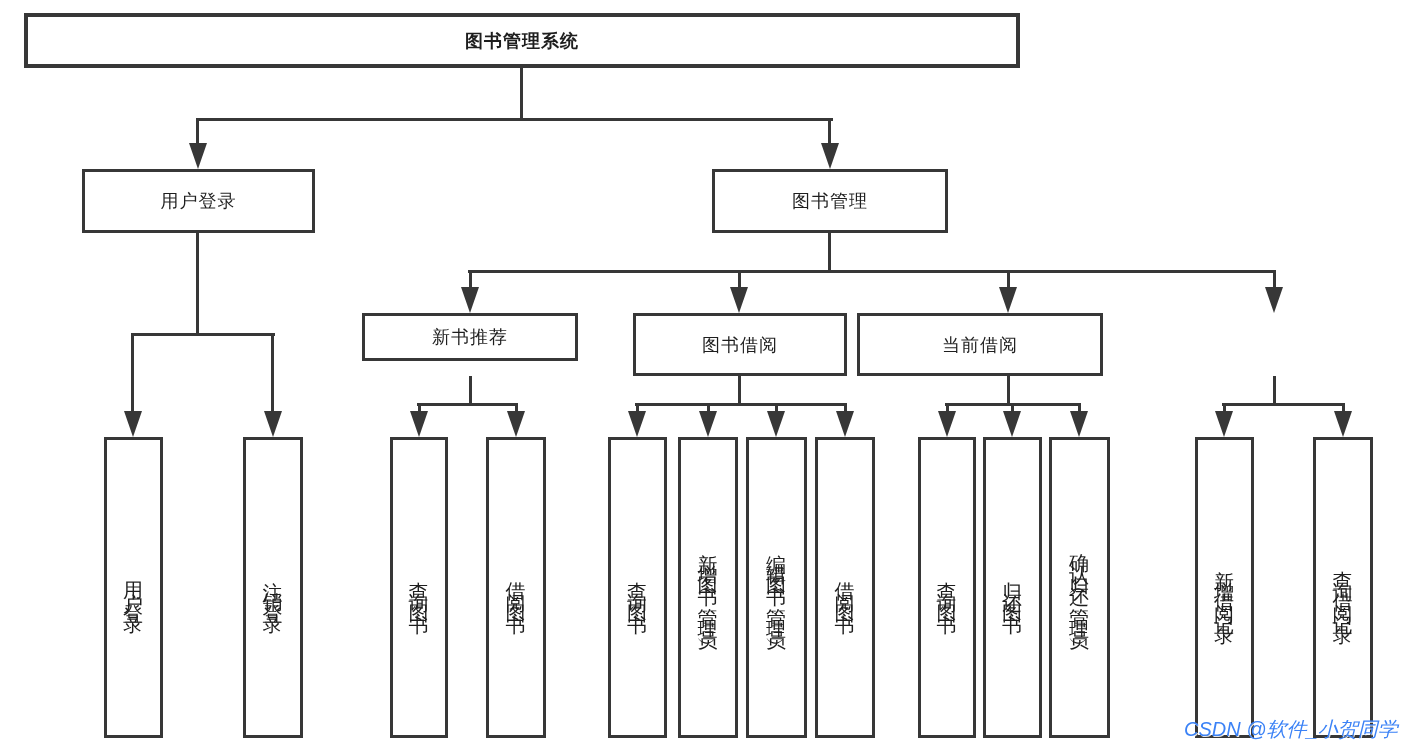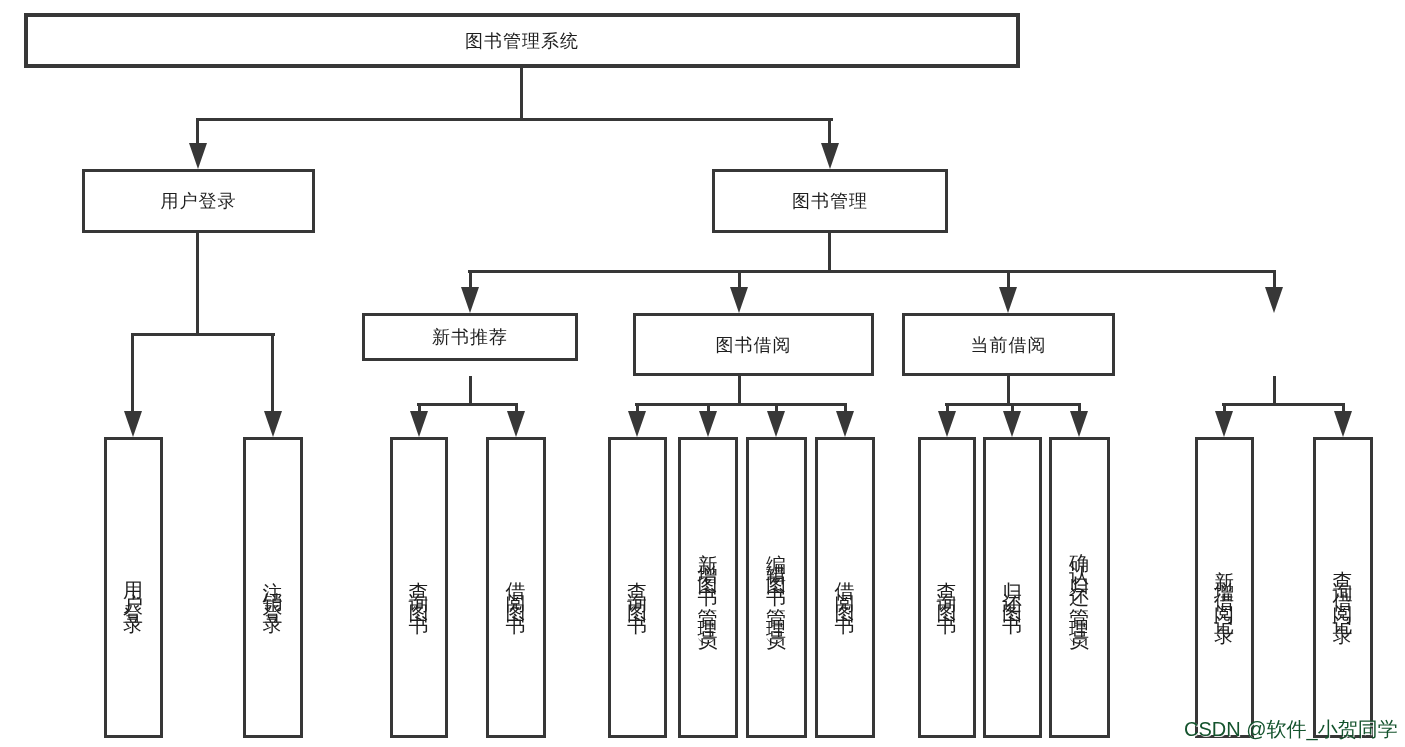--- a/index.html
+++ b/index.html
@@ -45,32 +45,33 @@
     border-left: 9px solid transparent;
     border-right: 9px solid transparent;
     border-top: 26px solid #373737;
     z-index: 1;
   }
   .watermark {
     position: absolute;
     left: 1184px;
     top: 716px;
     font-size: 20px;
-    color: #14532d;
+    color: #3b82f6;
     text-shadow: 1px 1px 0 rgba(255,255,255,0.85);
     z-index: 5;
     white-space: nowrap;
+    font-style: italic;
   }
 </style>
 </head>
 <body>
 
 <div class="canvas">
 
-  <div class="node root" style="left:24px; top:13px; width:996px; height:55px;">
+  <div class="node root" style="left:24px; top:13px; width:996px; height:55px;font-weight:bold;">
     <span>图书管理系统</span>
   </div>
 
   <div class="line" style="left:520px; top:68px; width:3px; height:52px;"></div>
   <div class="line" style="left:196px; top:118px; width:637px; height:3px;"></div>
   <div class="line" style="left:196px; top:118px; width:3px; height:28px;"></div>
   <div class="arrowhead" style="left:189px; top:143px;"></div>
   <div class="line" style="left:828px; top:118px; width:3px; height:28px;"></div>
   <div class="arrowhead" style="left:821px; top:143px;"></div>
 
@@ -95,24 +96,24 @@
   <div class="line" style="left:738px; top:270px; width:3px; height:19px;"></div>
   <div class="arrowhead" style="left:730px; top:287px;"></div>
   <div class="line" style="left:1007px; top:270px; width:3px; height:19px;"></div>
   <div class="arrowhead" style="left:999px; top:287px;"></div>
   <div class="line" style="left:1273px; top:270px; width:3px; height:19px;"></div>
   <div class="arrowhead" style="left:1265px; top:287px;"></div>
 
   <div class="node" style="left:362px; top:313px; width:216px; height:48px;">
     <span>新书推荐</span>
   </div>
-  <div class="node" style="left:633px; top:313px; width:241px; height:63px;">
+  <div class="node" style="left:633px; top:313px; width:214px; height:63px;">
     <span>图书借阅</span>
   </div>
-  <div class="node" style="left:902px; top:313px; width:213px; height:63px;">
+  <div class="node" style="left:857px; top:313px; width:246px; height:63px;">
     <span>当前借阅</span>
   </div>
 
   <div class="line" style="left:469px; top:376px; width:3px; height:29px;"></div>
   <div class="line" style="left:417px; top:403px; width:101px; height:3px;"></div>
   <div class="line" style="left:418px; top:403px; width:3px; height:12px;"></div>
   <div class="arrowhead" style="left:410px; top:411px;"></div>
   <div class="line" style="left:515px; top:403px; width:3px; height:12px;"></div>
   <div class="arrowhead" style="left:507px; top:411px;"></div>
 

